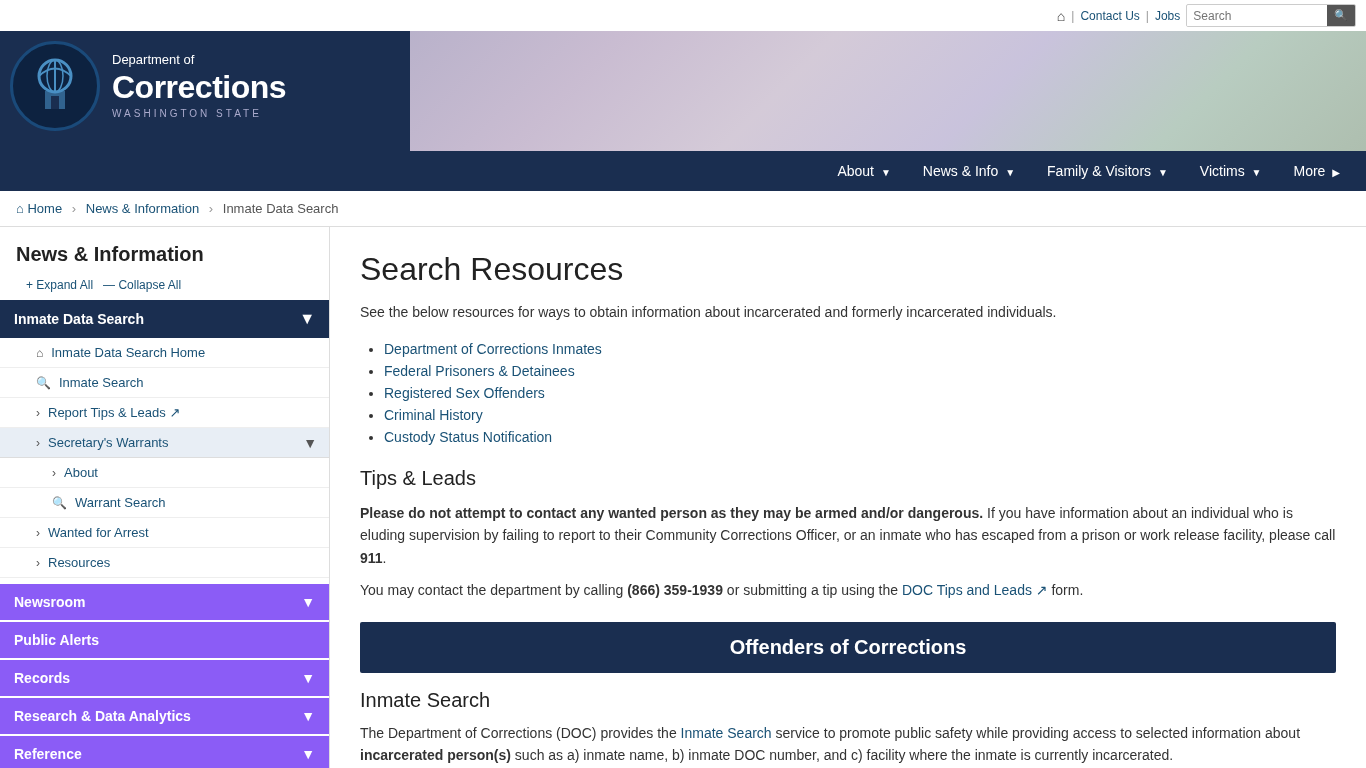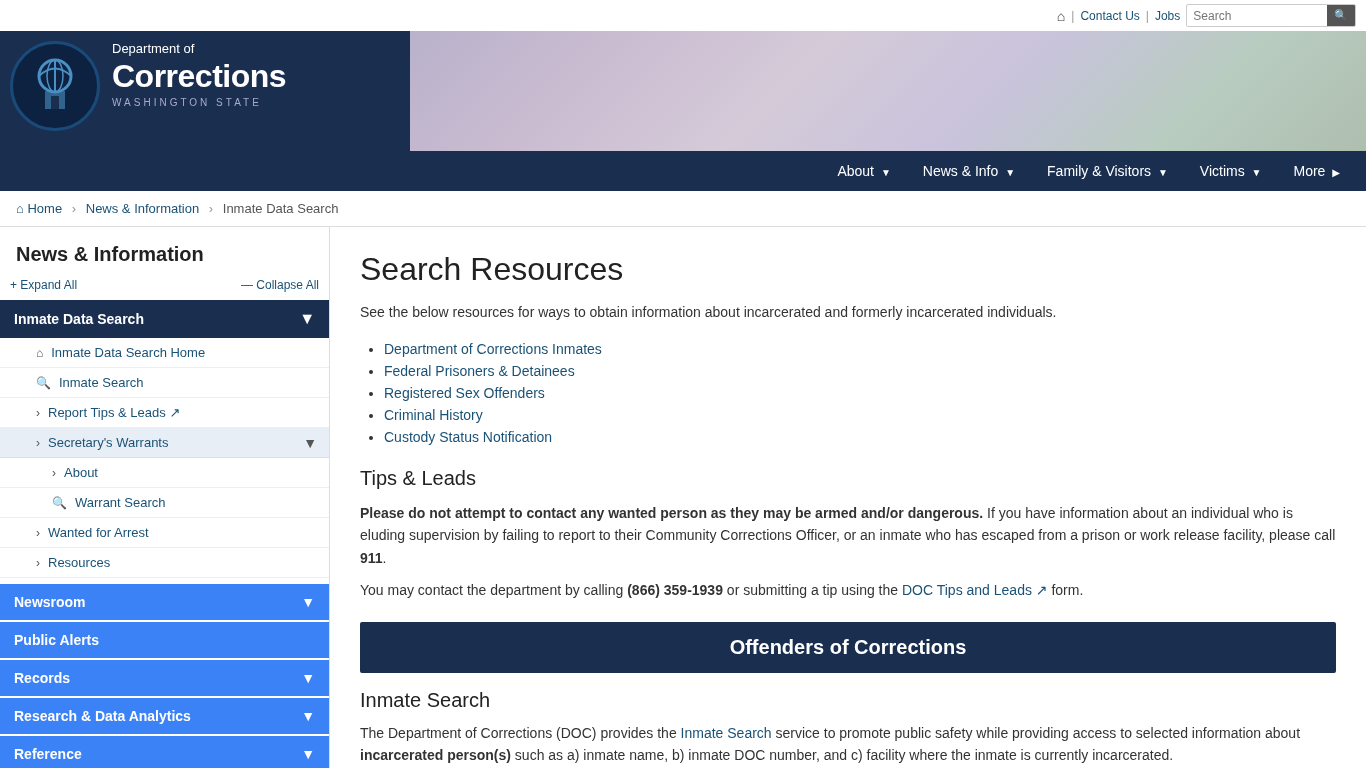--- a/index.html
+++ b/index.html
@@ -52,20 +52,21 @@
       right: 0; top: 0;
       width: 70%;
       height: 100%;
       background: linear-gradient(135deg, #d5c9e0 0%, #e8d5e8 20%, #f5e6f0 40%, #e8ddf5 60%, #d4e8d4 80%, #c8d8c0 100%);
       opacity: 0.85;
     }
     .header-logo {
       position: absolute;
       left: 10px; top: 10px;
       display: flex;
+      align-items: center;
       gap: 12px;
     }
     .logo-circle {
       width: 90px;
       height: 90px;
       border-radius: 50%;
       background: #0d2240;
       display: flex;
       align-items: center;
       justify-content: center;
@@ -119,22 +120,22 @@
       padding: 16px 0;
     }
     .sidebar-title {
       font-size: 20px;
       font-weight: bold;
       color: #222;
       padding: 0 16px 12px;
     }
     .sidebar-controls {
       display: flex;
-      justify-content: space-between;
-      padding: 0 10px 8px;
+      justify-content: flex-start;
+      padding: 0 26px 8px;
       gap: 10px;
       font-size: 12px;
     }
     .sidebar-controls a { color: #1a5276; text-decoration: none; cursor: pointer; }
 
     .sidebar-section-header {
       background: #1a2e50;
       color: #fff;
       padding: 10px 14px;
       display: flex;
@@ -160,21 +161,21 @@
     .sidebar-item a { color: #1a5276; text-decoration: none; }
 
     .sidebar-item-indent {
       padding-left: 36px;
     }
     .sidebar-item-indent2 {
       padding-left: 52px;
     }
 
     .sidebar-section-blue {
-      background: #3b82f6;
+      background: #8b5cf6;
       color: #fff;
       padding: 10px 14px;
       display: flex;
       justify-content: space-between;
       align-items: center;
       font-size: 14px;
       font-weight: bold;
       cursor: pointer;
       margin-top: 2px;
     }

